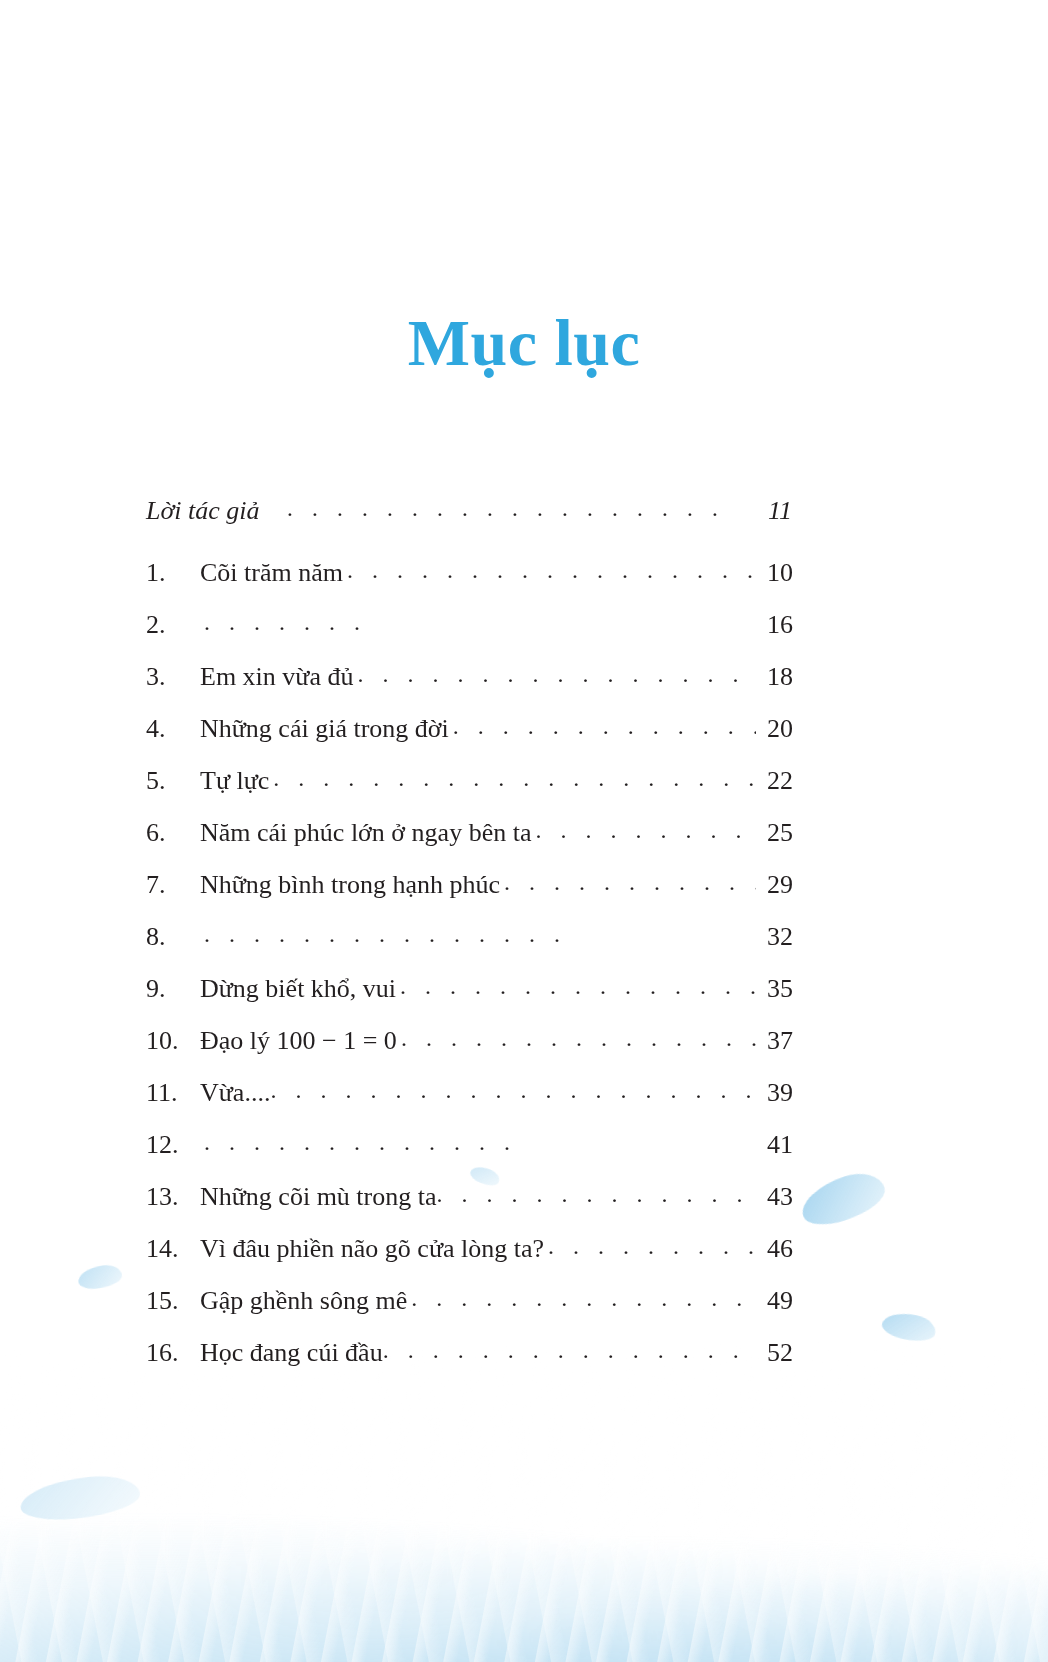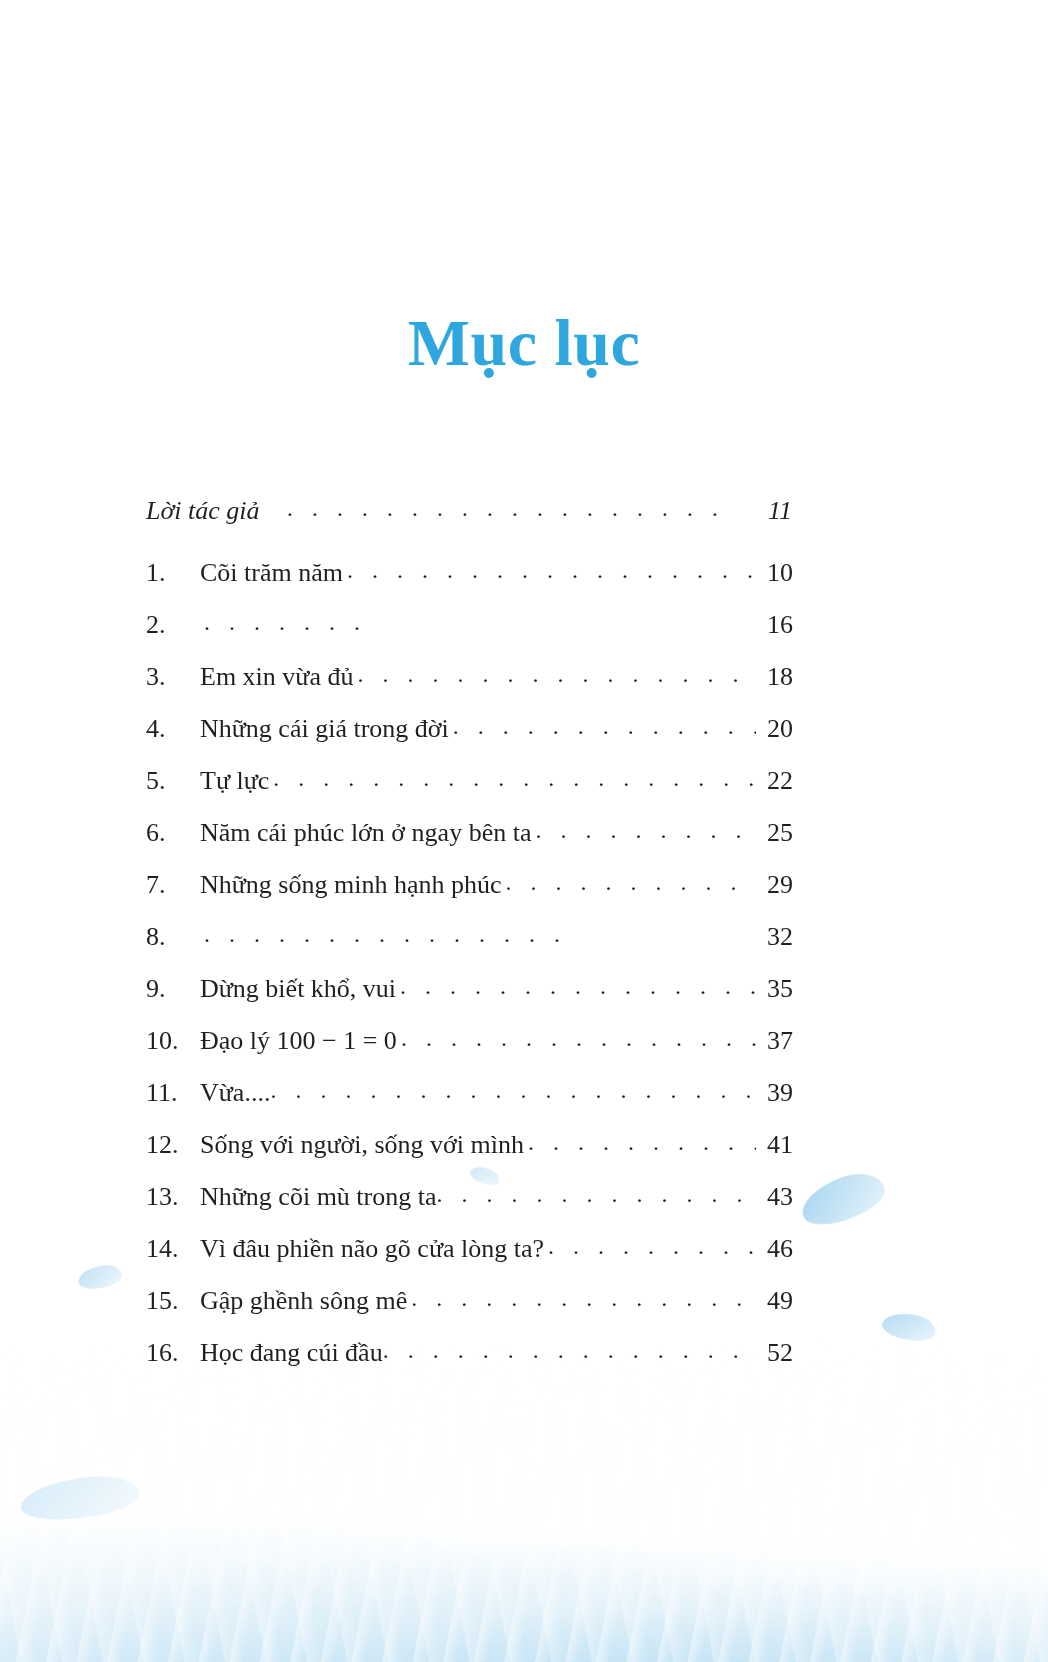--- a/index.html
+++ b/index.html
@@ -192,21 +192,21 @@
 
     <div class="toc-row">
       <span class="num">6.</span>
       <span class="label">Năm cái phúc lớn ở ngay bên ta</span>
       <span class="leader">. . . . . . . . . . .</span>
       <span class="page-no">25</span>
     </div>
 
     <div class="toc-row">
       <span class="num">7.</span>
-      <span class="label">Những sống minh hạnh phúc</span>
+      <span class="label">Những bình trong hạnh phúc</span>
       <span class="leader">. . . . . . . . . . . . .</span>
       <span class="page-no">29</span>
     </div>
 
     <div class="toc-row">
       <span class="num">8.</span>
       <span class="leader">. . . . . . . . . . . . . . .</span>
       <span class="page-no">32</span>
     </div>
 
@@ -226,21 +226,20 @@
 
     <div class="toc-row tight">
       <span class="num">11.</span>
       <span class="label">Vừa....</span>
       <span class="leader">. . . . . . . . . . . . . . . . . . . . . . . . .</span>
       <span class="page-no">39</span>
     </div>
 
     <div class="toc-row">
       <span class="num">12.</span>
-      <span class="label">Sống với người, sống với mình</span>
       <span class="leader">. . . . . . . . . . . . .</span>
       <span class="page-no">41</span>
     </div>
 
     <div class="toc-row tight">
       <span class="num">13.</span>
       <span class="label">Những cõi mù trong ta</span>
       <span class="leader">. . . . . . . . . . . . . . . . . . .</span>
       <span class="page-no">43</span>
     </div>

